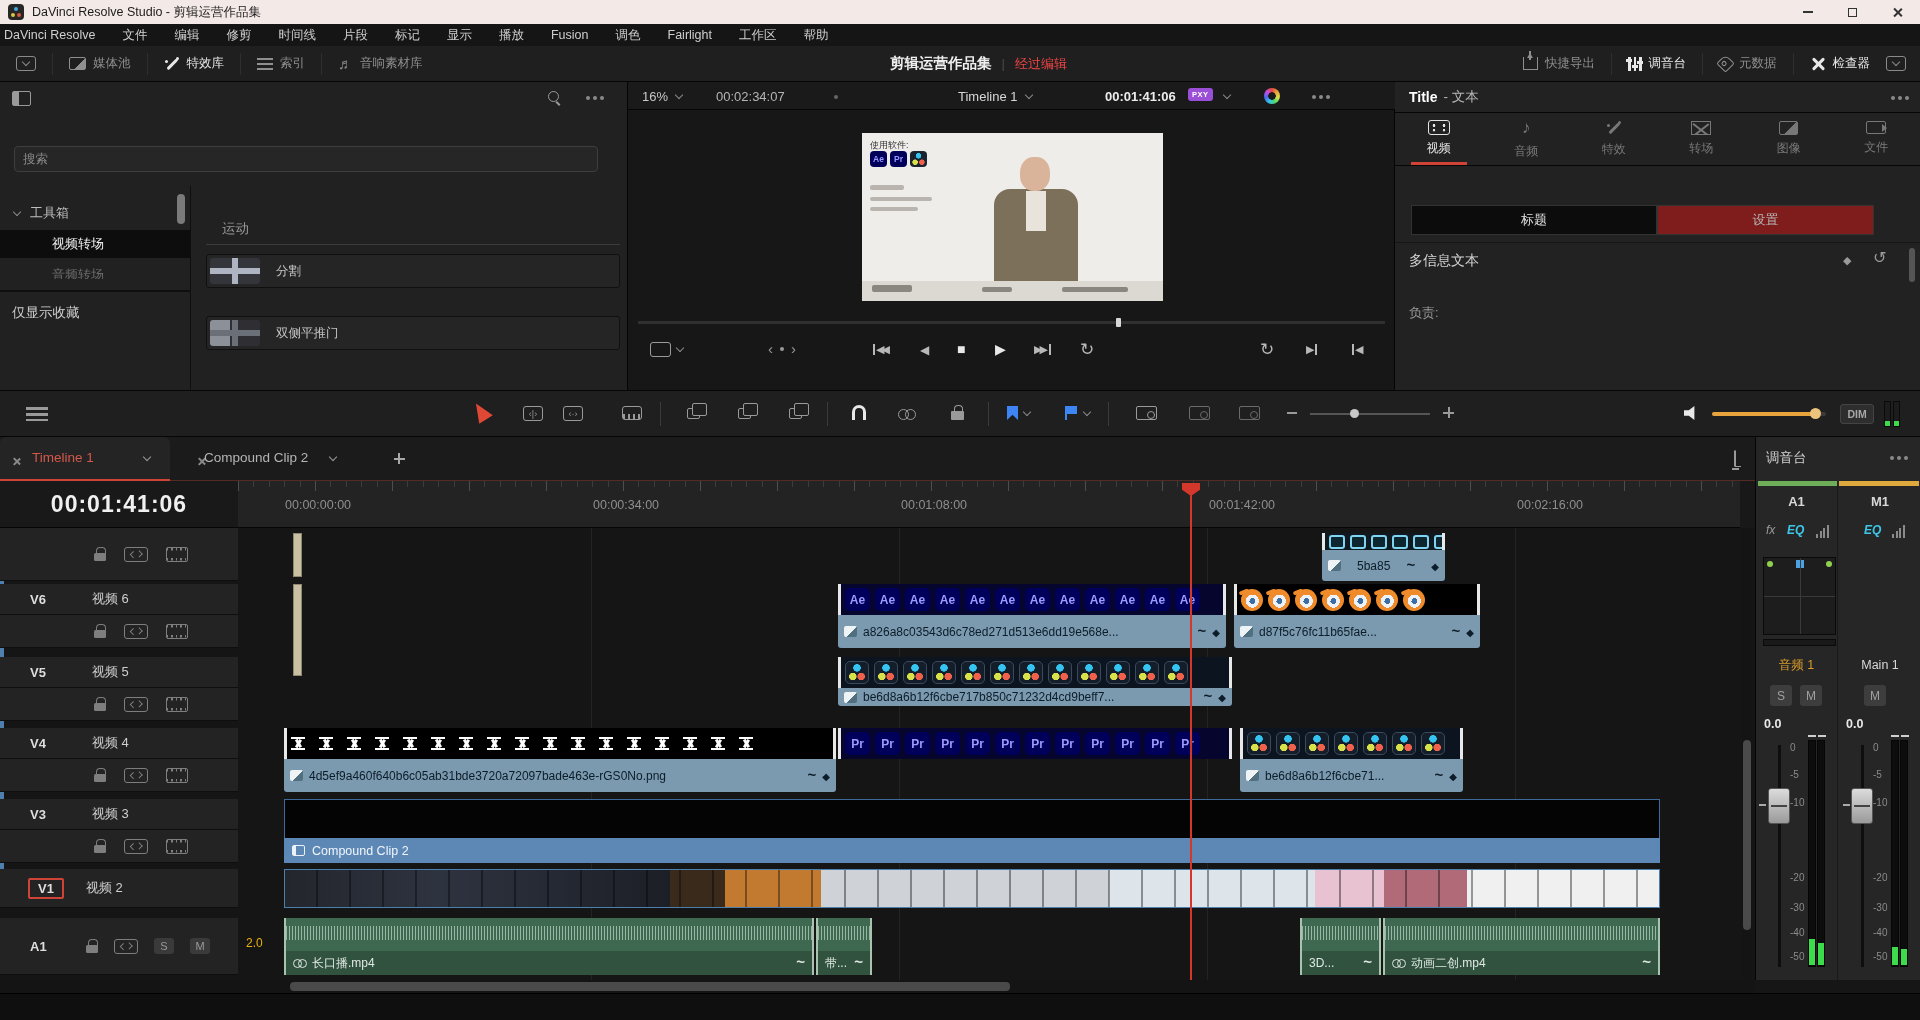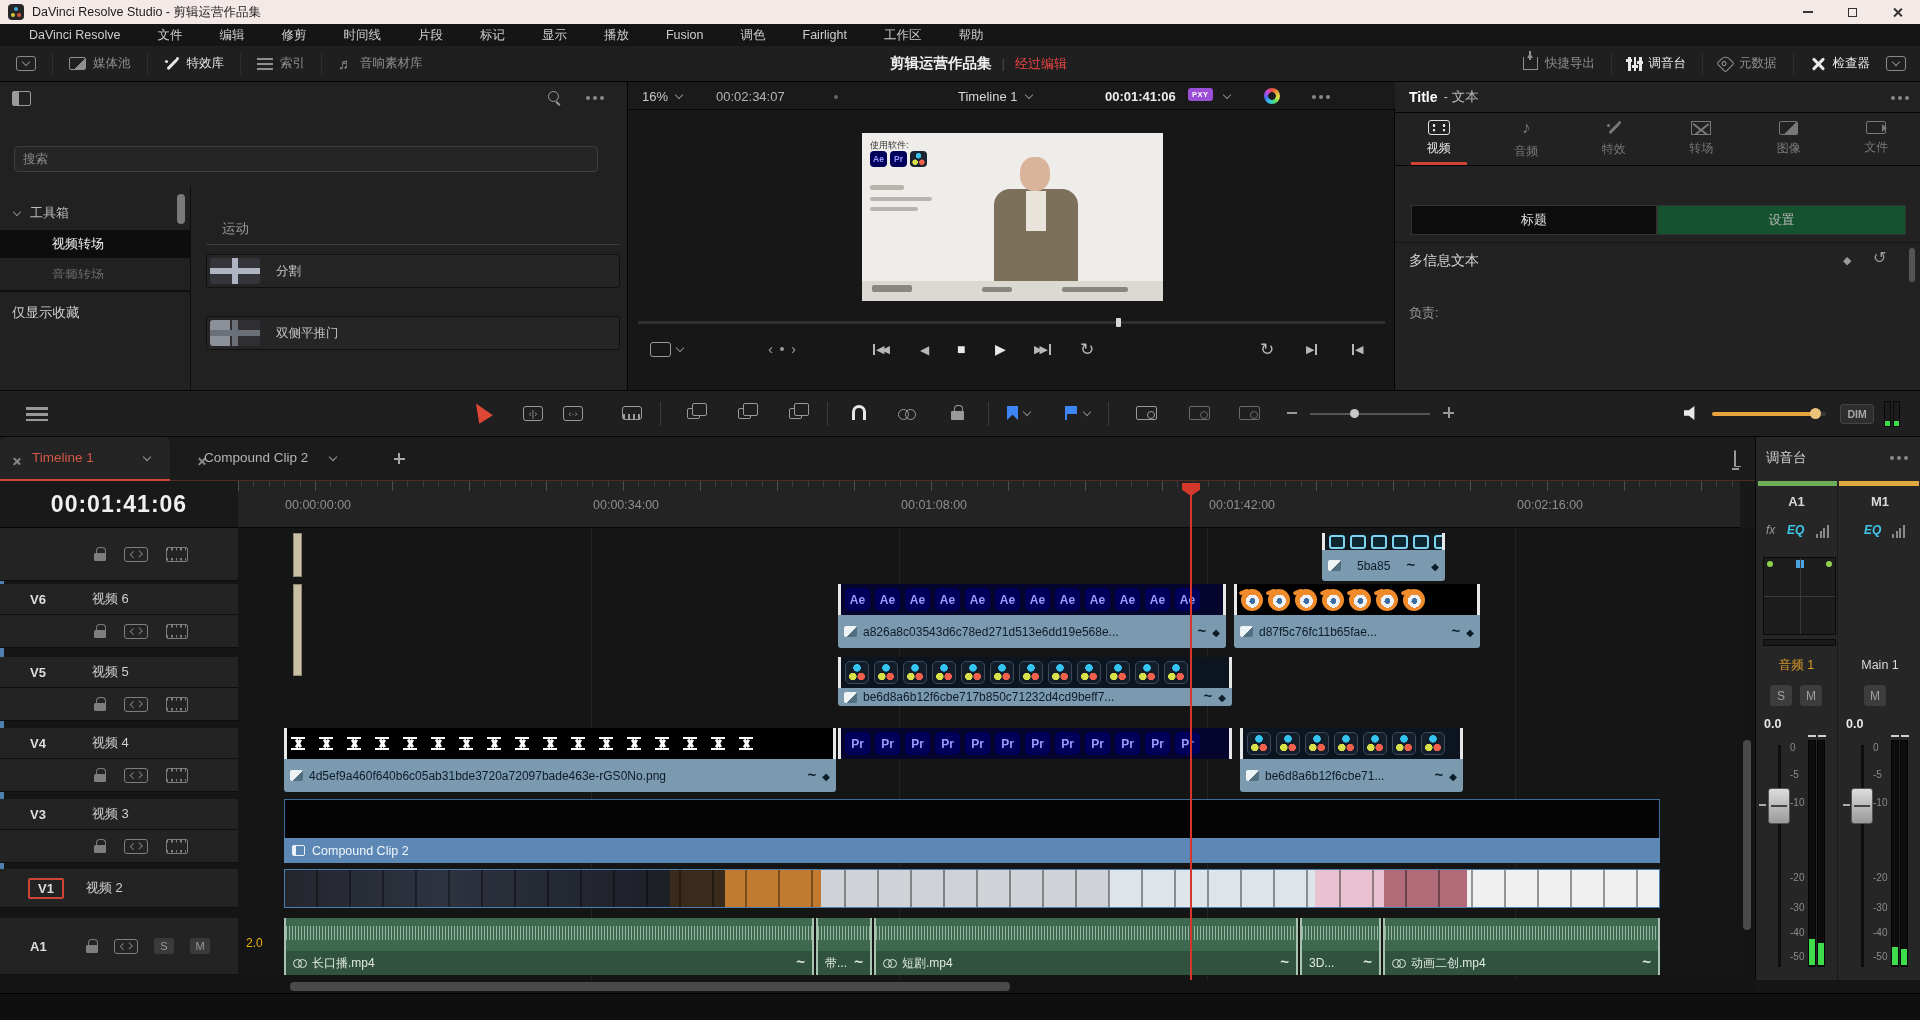--- a/index.html
+++ b/index.html
@@ -18,21 +18,21 @@
   .applogo i:nth-child(2){left:3px;top:8.5px;background:#d8c93e;}
   .applogo i:nth-child(3){left:9px;top:8.5px;background:#d8553e;}
   .wbtns{position:absolute;right:0;top:0;height:24px;display:flex;}
   .wbtn{width:45px;height:24px;display:flex;align-items:center;justify-content:center;}
   .ic-min{width:10px;height:2px;background:#333;}
   .ic-max{width:9px;height:9px;border:1.4px solid #333;}
   .ic-x{position:relative;width:11px;height:11px;}
   .ic-x::before,.ic-x::after{content:'';position:absolute;left:5px;top:0;width:1.6px;height:11px;background:#333;}
   .ic-x::before{transform:rotate(45deg);}.ic-x::after{transform:rotate(-45deg);}
   
-  .menubar{left:0;top:24px;width:1920px;height:22px;background:#151515;display:flex;align-items:center;gap:37px;padding-left:29px;font-size:12.5px;color:#cfcfcf;}
+  .menubar{left:0;top:24px;width:1920px;height:22px;background:#151515;display:flex;align-items:center;gap:27px;padding-left:4px;font-size:12.5px;color:#cfcfcf;}
   
   .toolbar{left:0;top:46px;width:1920px;height:36px;background:#1f1f1f;border-bottom:1px solid #050505;}
   .tbtn{display:flex;align-items:center;gap:7px;color:#8f8f8f;font-size:12.5px;}
   .tbtn.on{color:#e8e8e8;}
   .tsep{width:1px;height:22px;background:#060606;border-right:1px solid #2e2e2e;}
   .ic-vbox{width:20px;height:15px;border:1.5px solid #8a8a8a;border-radius:3px;display:flex;align-items:center;justify-content:center;color:#8a8a8a;}
   .ic-img{width:17px;height:13px;border:1.5px solid currentColor;border-radius:2px;background:linear-gradient(135deg,transparent 58%,currentColor 59%);}
   .ic-wand{position:relative;width:16px;height:16px;}
   .ic-wand::before{content:'';position:absolute;left:7px;top:1px;width:2.5px;height:14px;background:currentColor;transform:rotate(45deg);border-radius:2px;}
   .ic-wand::after{content:'';position:absolute;right:1px;top:1px;width:3px;height:3px;border-radius:50%;background:currentColor;box-shadow:-11px 3px 0 currentColor;}
@@ -456,21 +456,21 @@
           <span>图像</span>
         </div>
       <div class="instab">
           <span class="ic-cam"></span>
           <span>文件</span>
         </div>
     </div>
     <div class="subtab" style="left:16px;width:246px;background:#0c0c0c;border:1px solid #333;color:#e0e0e0;">
         <span>标题</span>
       </div>
-    <div class="subtab" style="left:262px;width:249px;background:#14532d;border:1px solid #333;color:#b5b5b5;">
+    <div class="subtab" style="left:262px;width:217px;background:#7f1d1d;border:1px solid #333;color:#b5b5b5;">
         <span>设置</span>
       </div>
     <div class="abs" style="left:0;top:160px;width:525px;height:1px;background:#161616;"></div>
     <span class="abs" style="left:14px;top:170px;color:#d5d5d5;font-size:14px;">多信息文本</span>
     <span class="abs ic-diamond" style="left:448px;top:170px;"></span>
     <span class="abs ic-undo" style="left:478px;top:166px;"></span>
     <span class="abs" style="left:514px;top:166px;width:6px;height:34px;border-radius:3px;background:#555;"></span>
     <span class="abs" style="left:14px;top:222px;color:#9a9a9a;">负责:</span>
   </div>
 
@@ -809,28 +809,20 @@
         <span class="anm">
             <span class="achain"></span>
             <span>长口播.mp4</span>
             <span class="awv ic-wave"></span>
           </span>
       </div>
       <div class="aclip" style="left:816px;top:390px;width:56px;height:57px;">
         <span class="wf"></span>
         <span class="anm">
             <span>带...</span>
-            <span class="awv ic-wave"></span>
-          </span>
-      </div>
-      <div class="aclip" style="left:874px;top:390px;width:424px;height:57px;">
-        <span class="wf"></span>
-        <span class="anm">
-            <span class="achain"></span>
-            <span>短剧.mp4</span>
             <span class="awv ic-wave"></span>
           </span>
       </div>
       <div class="aclip" style="left:1300px;top:390px;width:81px;height:57px;">
         <span class="wf"></span>
         <span class="anm">
             <span>3D...</span>
             <span class="awv ic-wave"></span>
           </span>
       </div>

